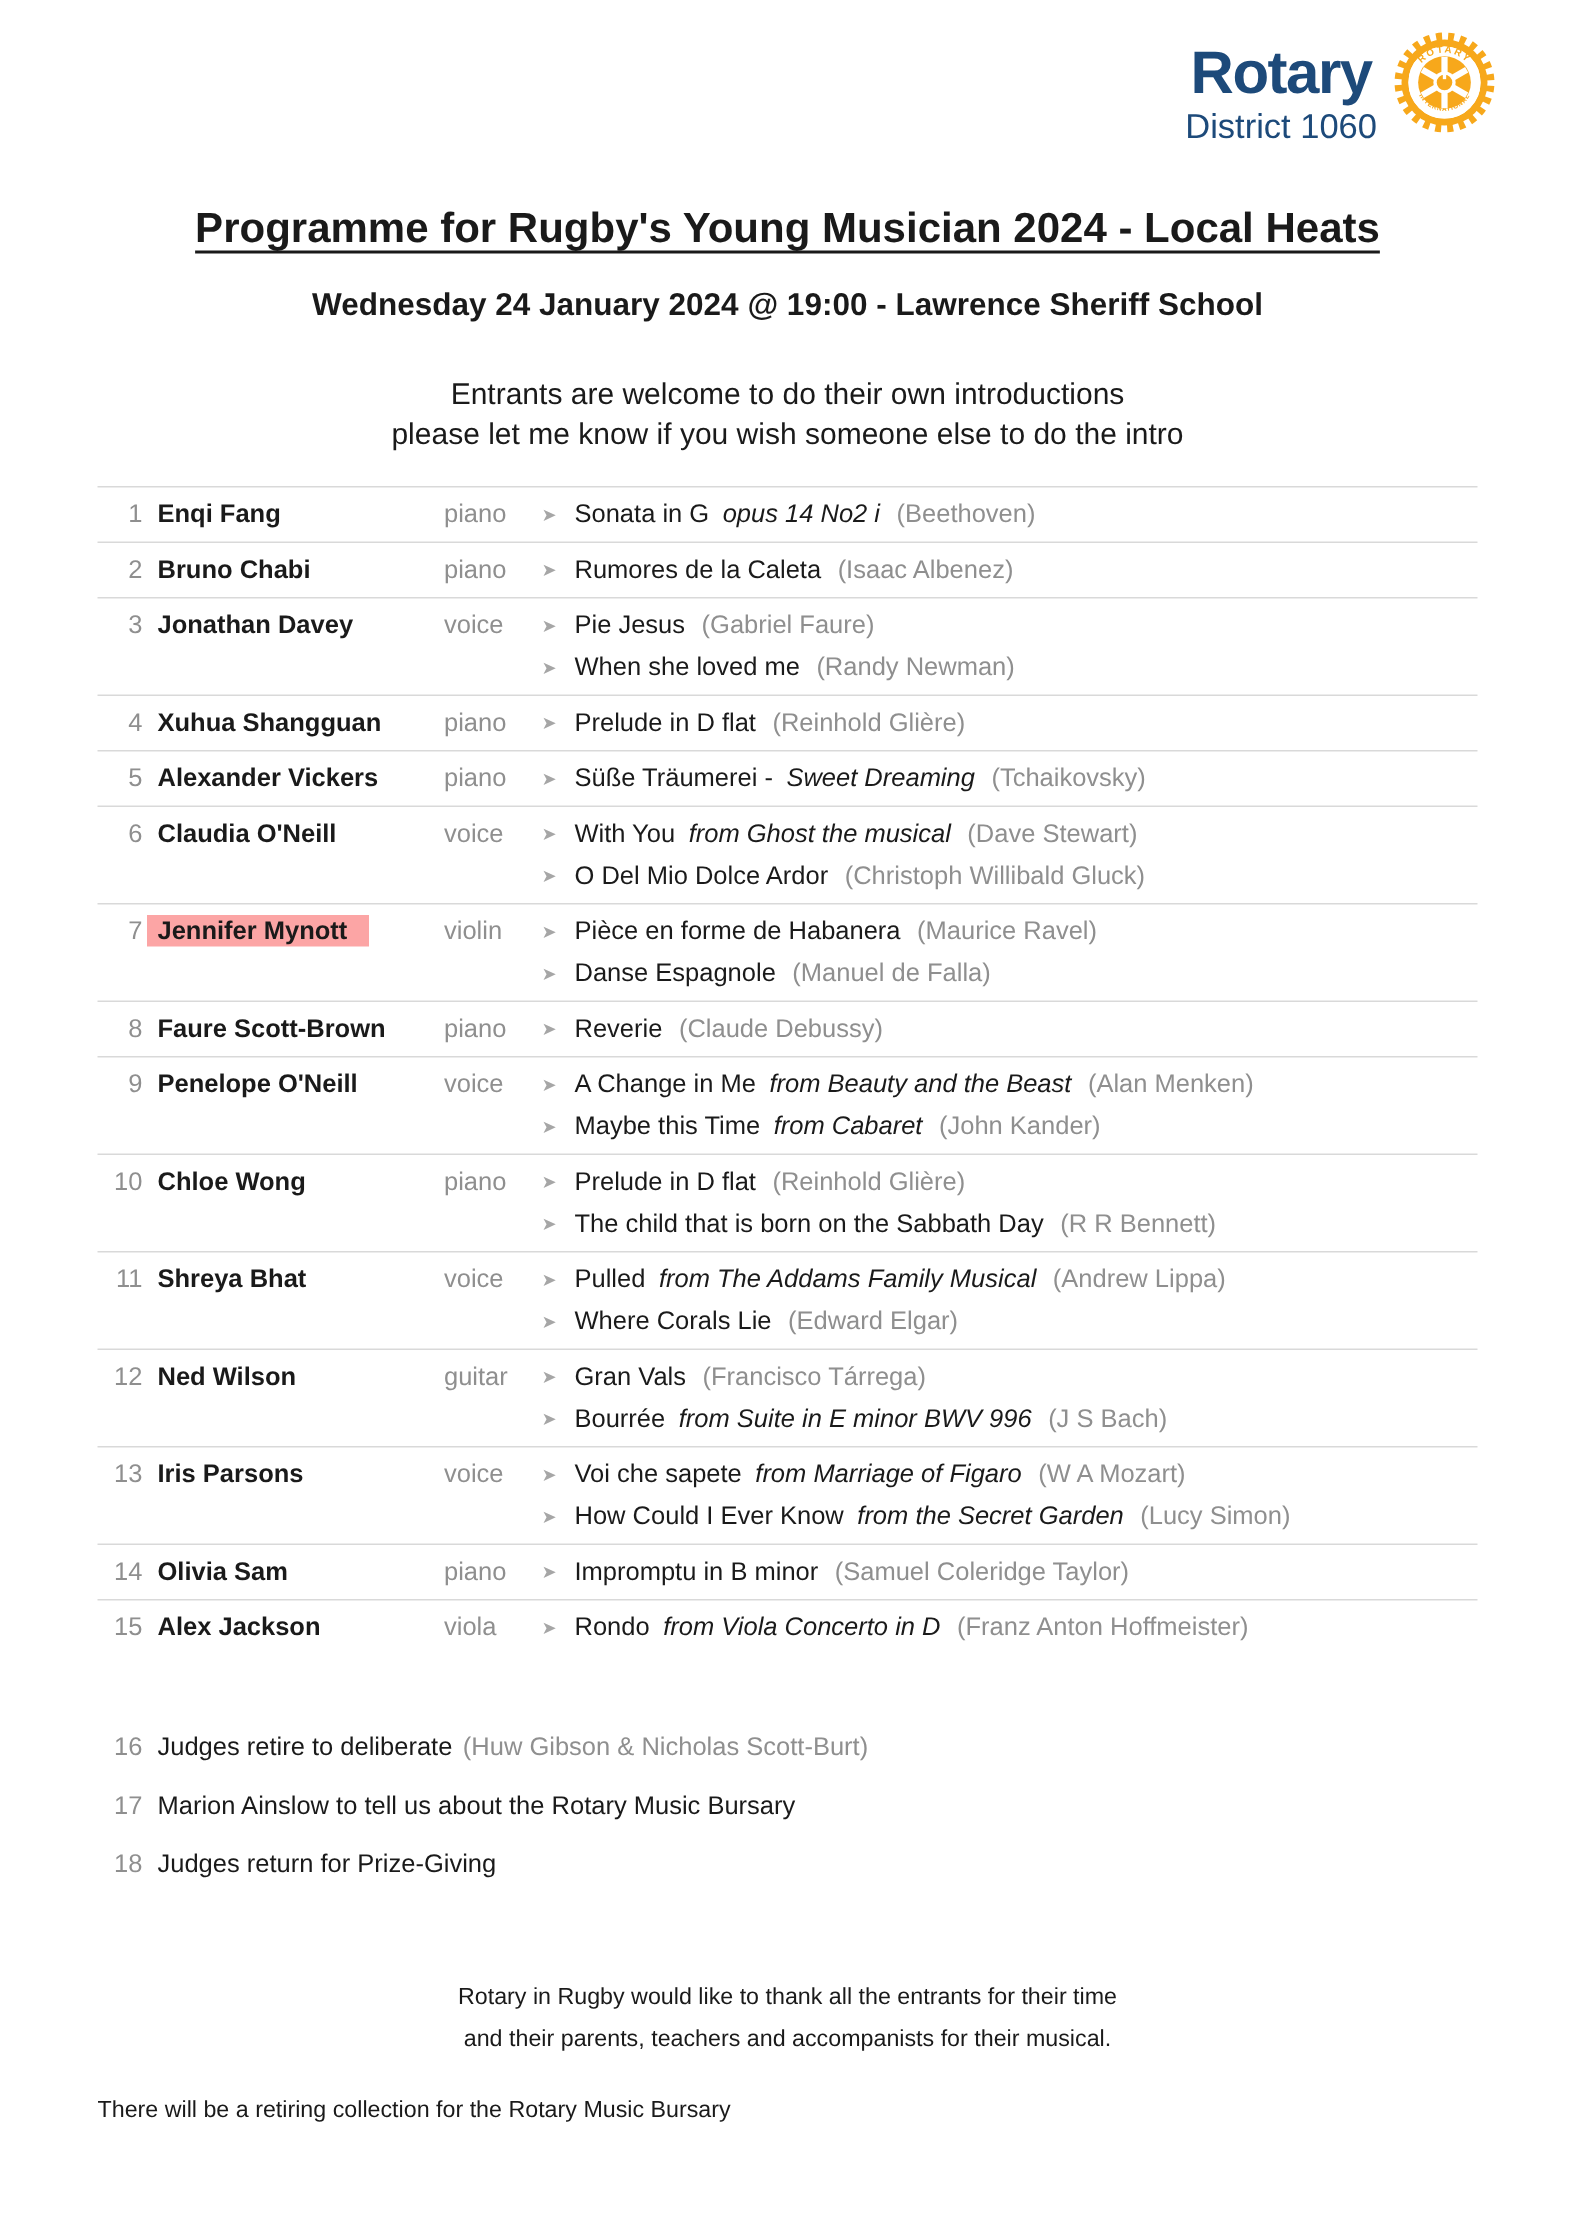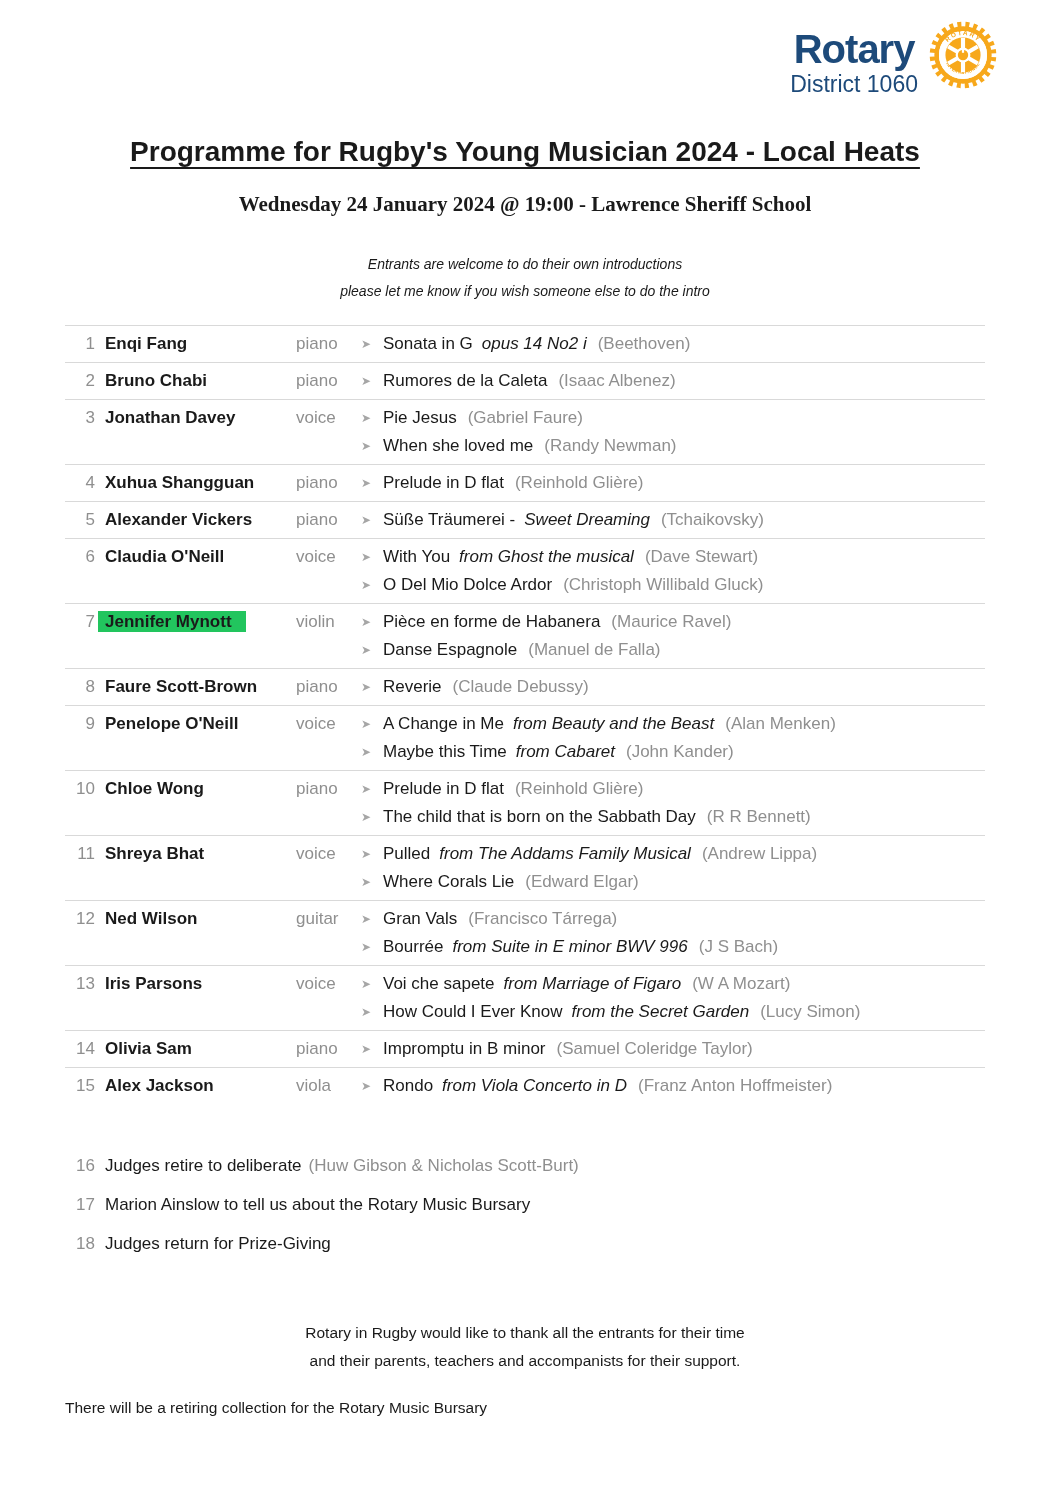--- a/index.html
+++ b/index.html
@@ -14,30 +14,30 @@
   
   .logo-block { display:flex; justify-content:flex-end; align-items:flex-start; gap:8px; height:90px; margin-right:-15px; }
   .logo-text-col { text-align:center; padding-top:10px; }
   .logo-wordmark { font-size:40px; font-weight:bold; color:#1d4a7a; letter-spacing:-1px; line-height:42px; }
   .logo-district { font-size:23px; color:#1d4a7a; line-height:28px; }
   .gear-svg { width:74px; height:74px; display:block; }
 
   
   .title { text-align:center; font-size:28px; font-weight:bold; margin-top:28px;
            text-decoration:underline; text-decoration-thickness:2px; text-underline-offset:6px; }
-  .subtitle { text-align:center; font-size:21px; font-weight:bold; margin-top:24px;font-family:Liberation Serif, serif; }
-  .intro { text-align:center; font-size:14px; margin-top:34px; line-height:27px;font-style:italic; }
+  .subtitle { text-align:center; font-size:21px; font-weight:bold; margin-top:24px; }
+  .intro { text-align:center; font-size:20px; margin-top:34px; line-height:27px; }
 
   
   .programme { margin-top:20px; }
   .prog-row { display:grid; grid-template-columns:30px 181px 55px 1fr; column-gap:10px;
               border-top:1px solid #d9d9d9; padding:4px 0; }
   .col-num   { color:#8f8f8f; text-align:right; font-size:17px; line-height:28px; }
   .col-name  { font-weight:bold; font-size:17px; line-height:28px; white-space:nowrap; }
-  .name-hl   { background:#22c55e; padding:1px 14px 1px 7px; margin-left:-7px; }
+  .name-hl   { background:#fca5a5; padding:1px 14px 1px 7px; margin-left:-7px; }
   .col-instr { color:#8f8f8f; font-size:17px; line-height:28px; }
   .piece-line{ font-size:17px; line-height:28px; white-space:nowrap; }
   .arrow  { color:#a6a6a6; font-size:12px; display:inline-block; width:22px; vertical-align:1px; }
   .p-italic { font-style:italic; margin-left:9px; }
   .p-comp   { color:#8f8f8f; margin-left:11px; }
 
   
   .agenda { margin-top:48px; }
   .agenda-item { display:grid; grid-template-columns:30px 1fr; column-gap:10px;
                  font-size:17px; line-height:27px; margin-bottom:12px; }
@@ -236,18 +236,18 @@
         <div class="agenda-text"><span>Marion Ainslow to tell us about the Rotary Music Bursary</span></div>
       </div>
       <div class="agenda-item">
         <div class="agenda-num">18</div>
         <div class="agenda-text"><span>Judges return for Prize-Giving</span></div>
       </div>
     </div>
 
   <p class="thanks">
     <span>Rotary in Rugby would like to thank all the entrants for their time</span><br>
-    <span>and their parents, teachers and accompanists for their support.</span>
+    <span>and their parents, teachers and accompanists for their musical.</span>
   </p>
 
   <p class="collection">There will be a retiring collection for the Rotary Music Bursary</p>
 
 </div>
 
 </body></html>

